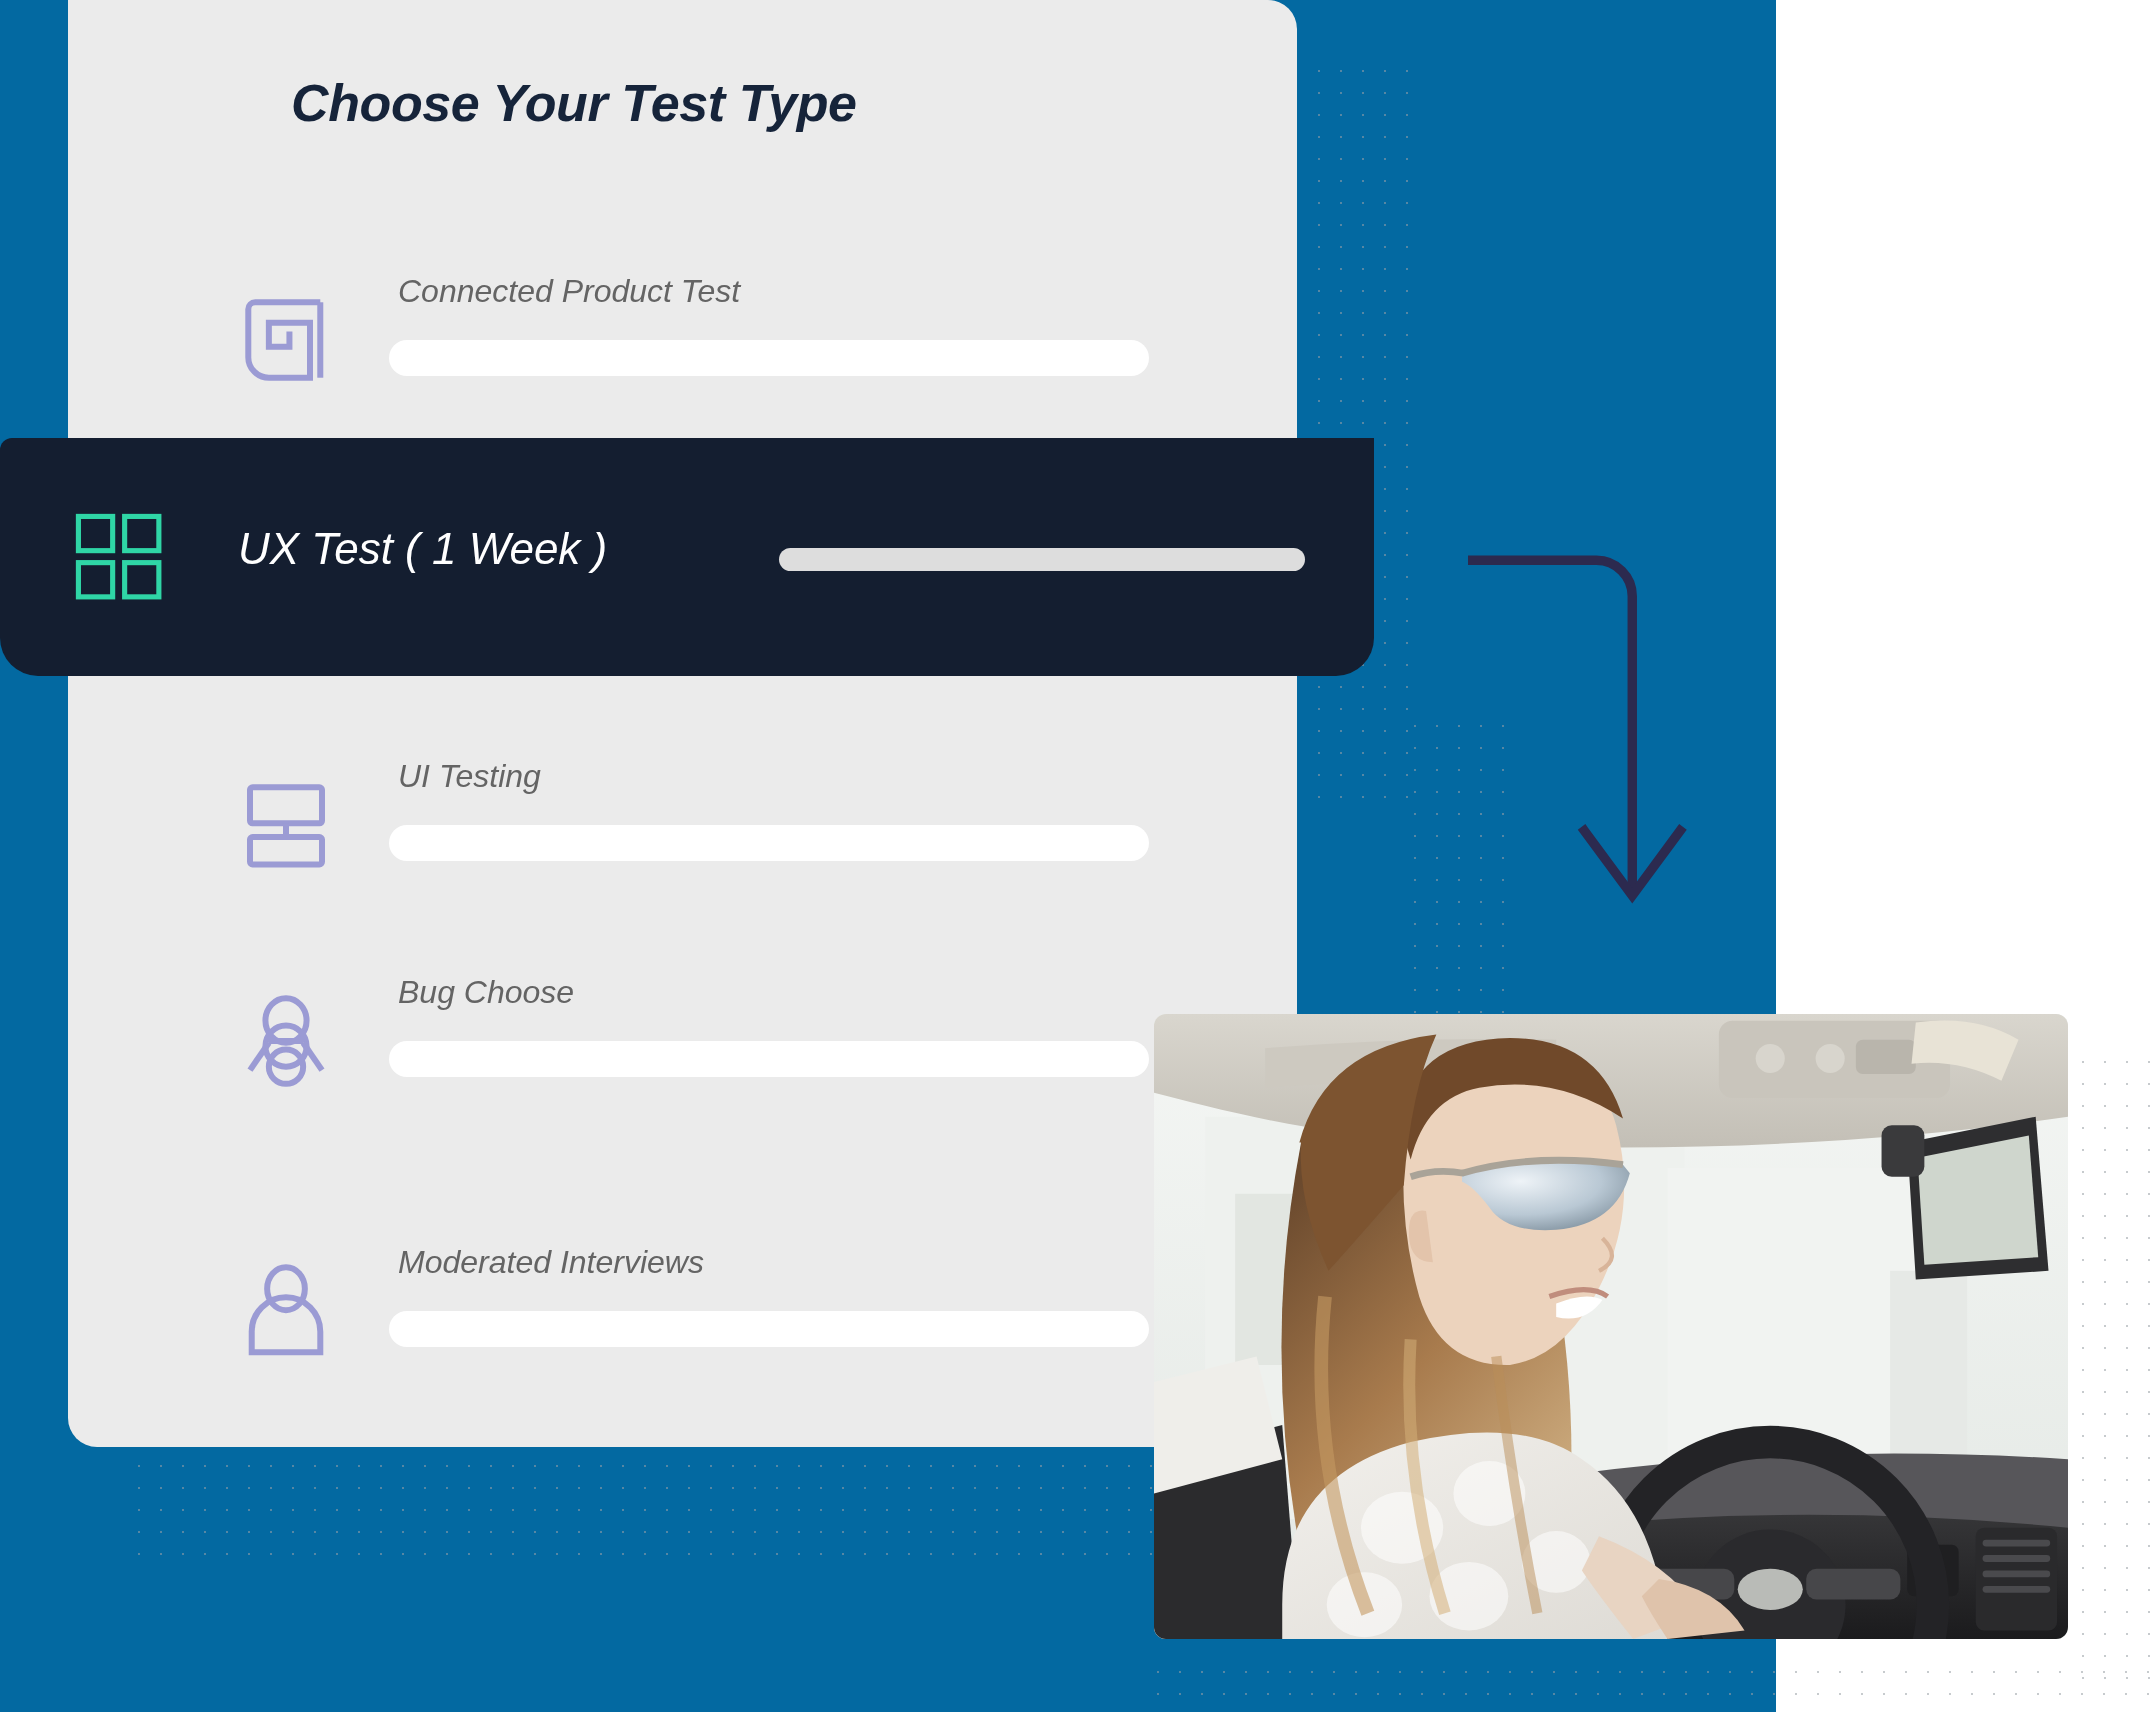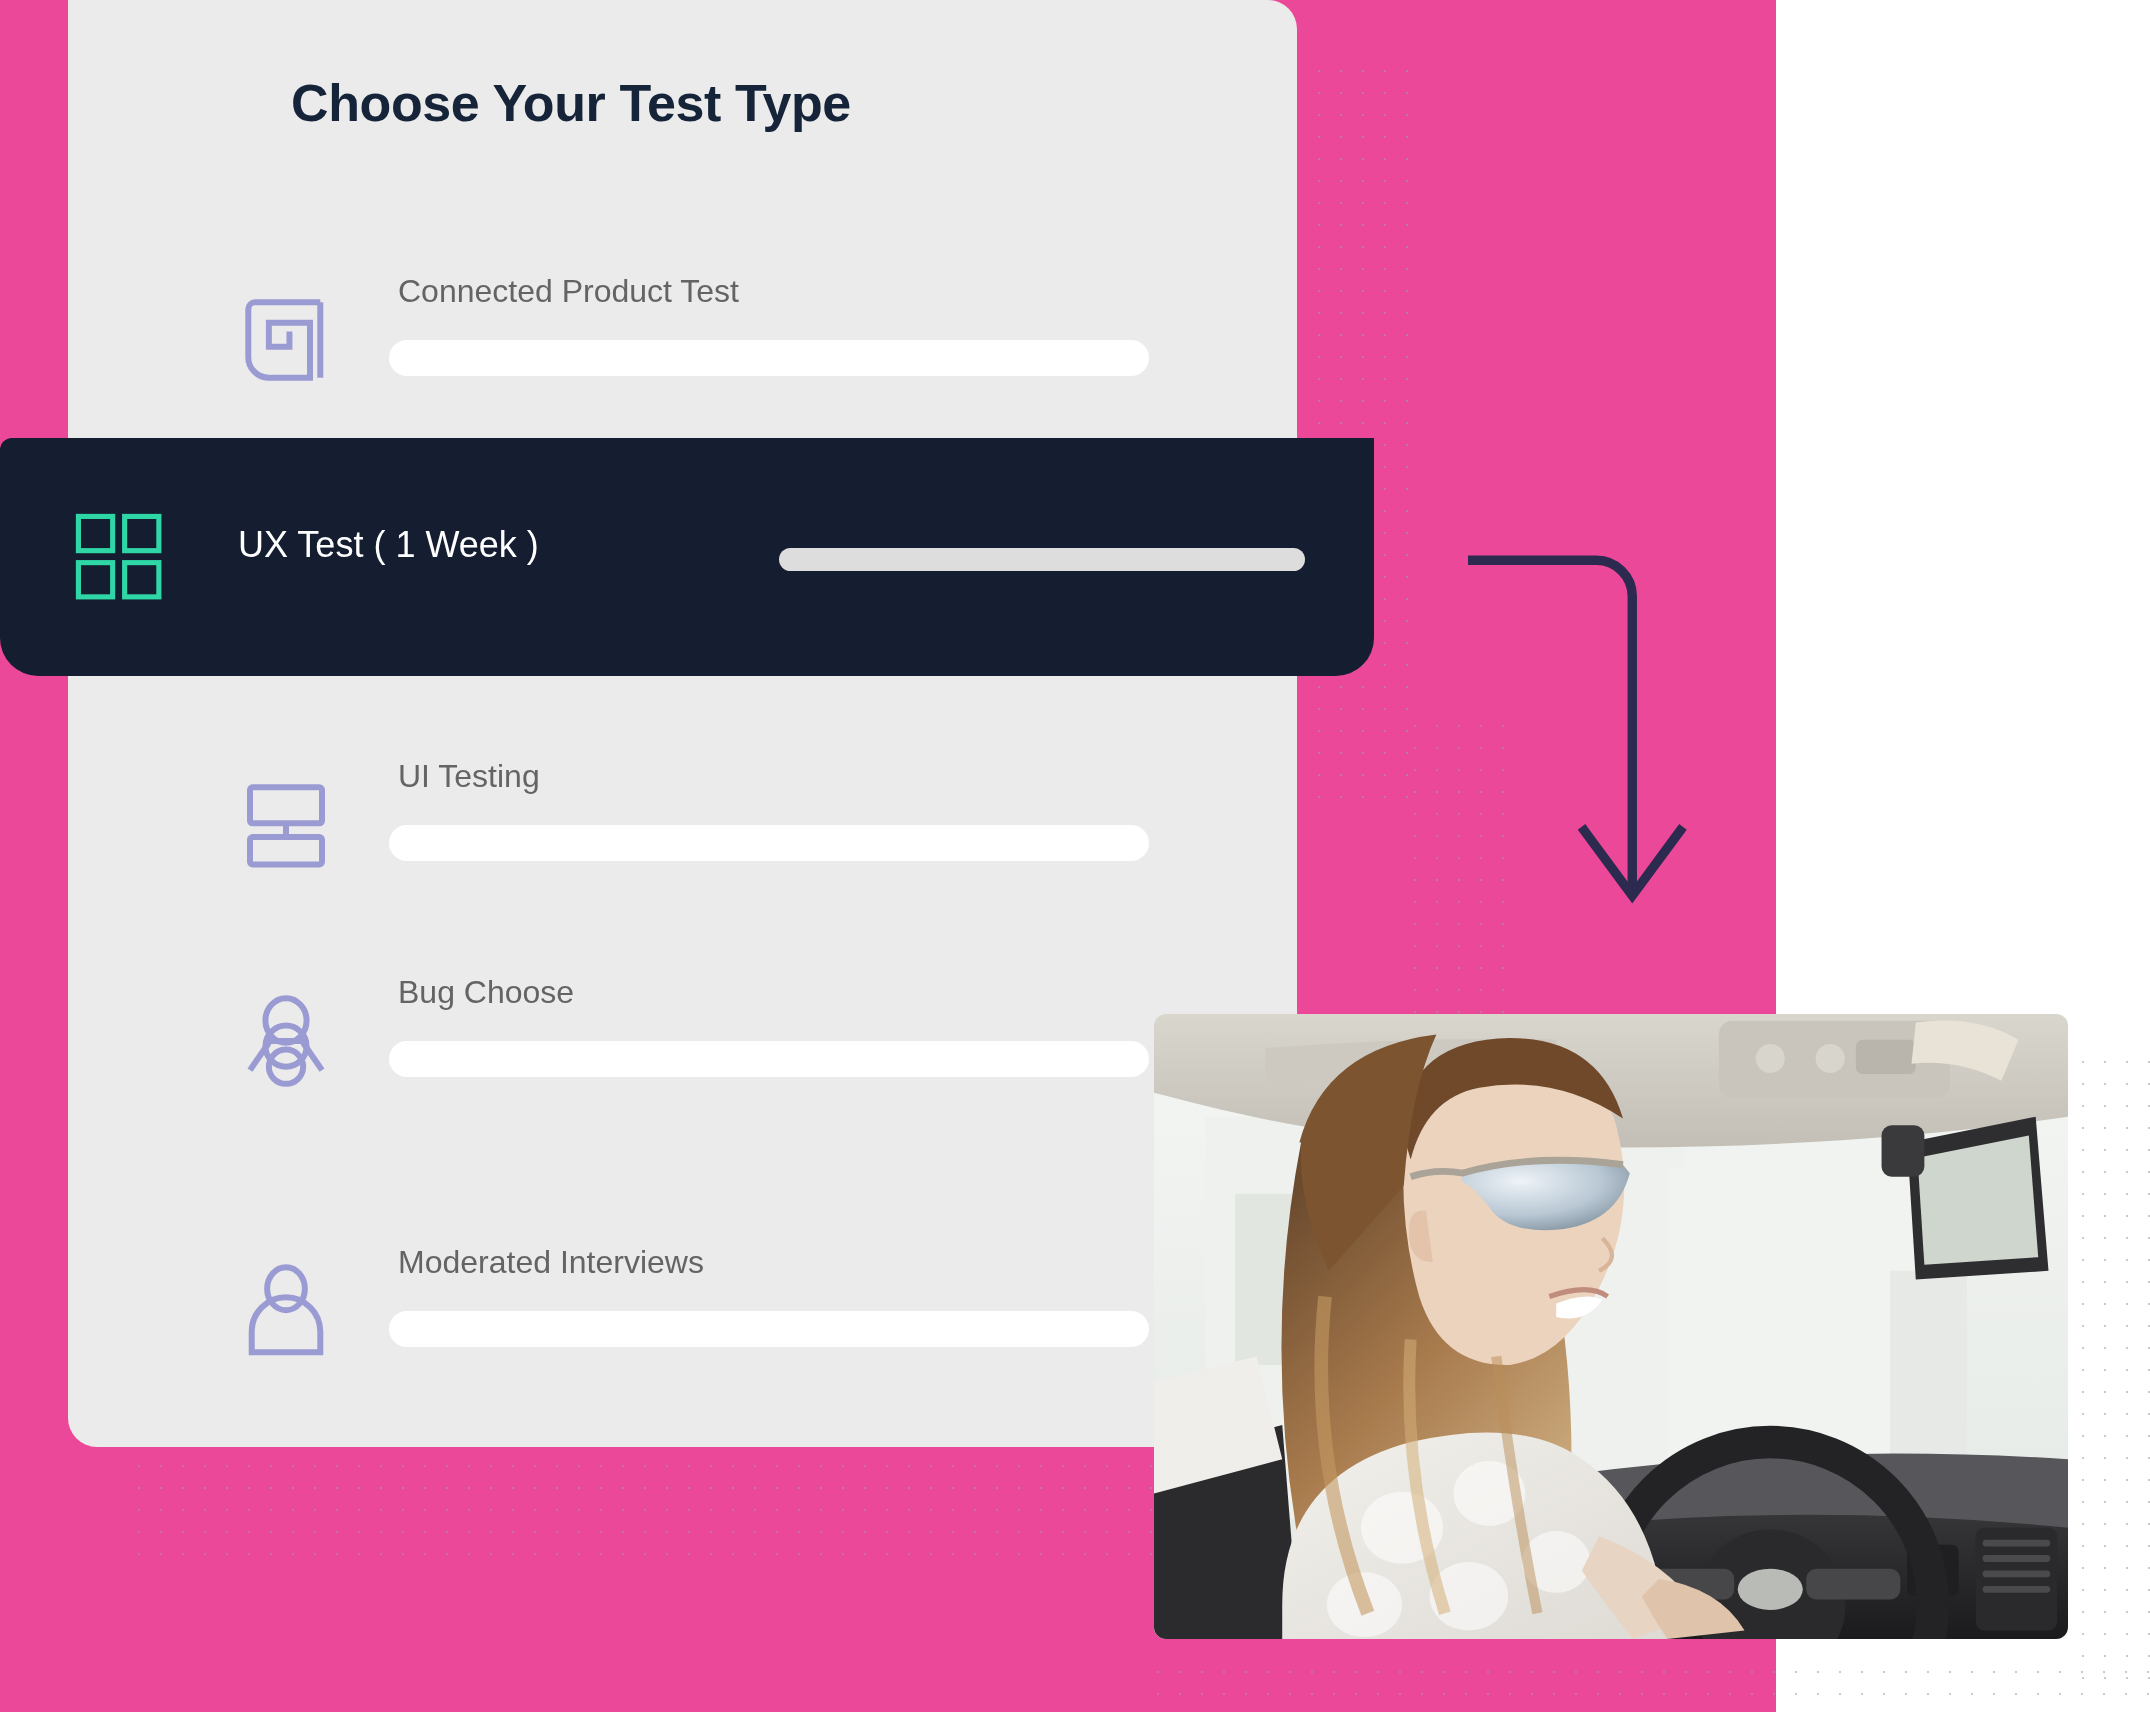--- a/index.html
+++ b/index.html
@@ -9,21 +9,22 @@
     height: 1712px;
     background: #ffffff;
     font-family: "Liberation Sans", sans-serif;
     overflow: hidden;
   }
 
   #stage {
     position: relative;
     width: 1776px;
     height: 1712px;
-    background: #ec4899;
+    background: #0369a1;
+    font-style: italic;
   }
 
   
   .dots {
     position: absolute;
     background-image: radial-gradient(#9aa0a6 1.4px, transparent 1.5px);
     background-size: 22px 22px;
     opacity: .55;
     pointer-events: none;
   }
@@ -109,21 +110,21 @@
     position: absolute;
     left: 75px;
     top: 75px;
     width: 89px;
     height: 89px;
   }
   #row-ux-selected .sel-label {
     position: absolute;
     left: 238px;
     top: 86px;
-    font-size: 36px;
+    font-size: 44px;
     color: #ffffff;
     white-space: nowrap;
   }
   .sel-bar-abs {
     position: absolute;
     left: 779px;
     top: 548px;
     width: 526px;
     height: 23px;
     background: #dddddd;

